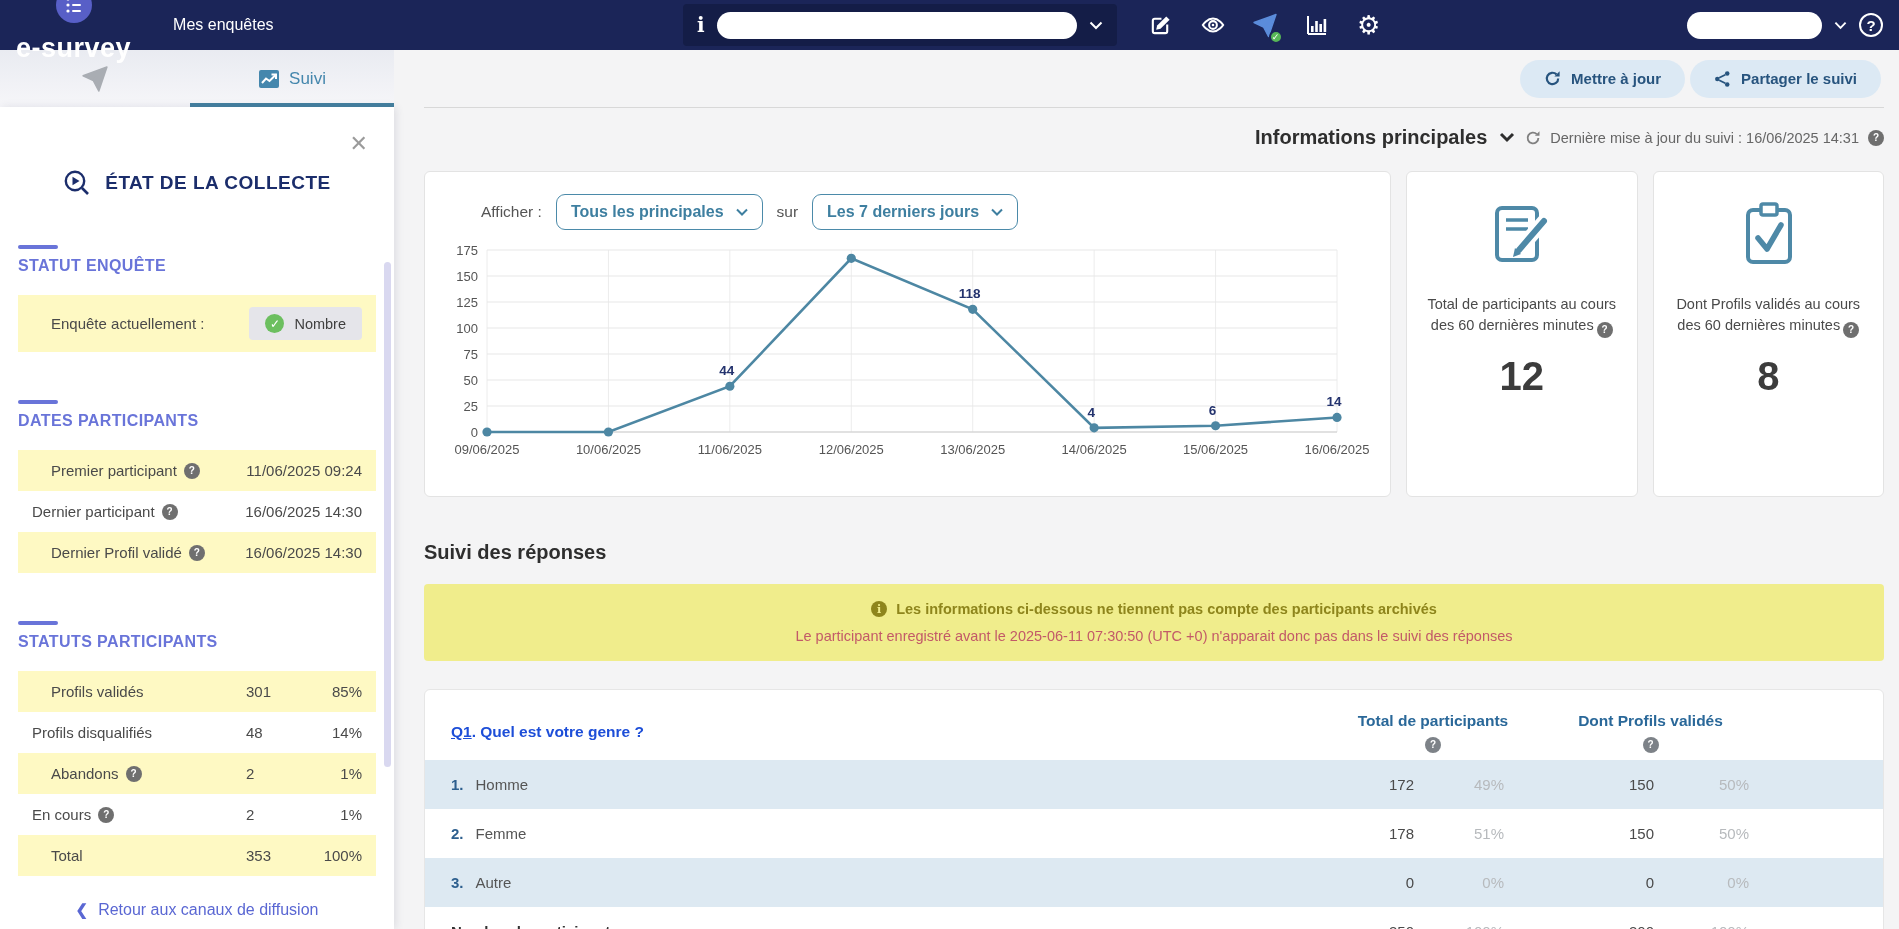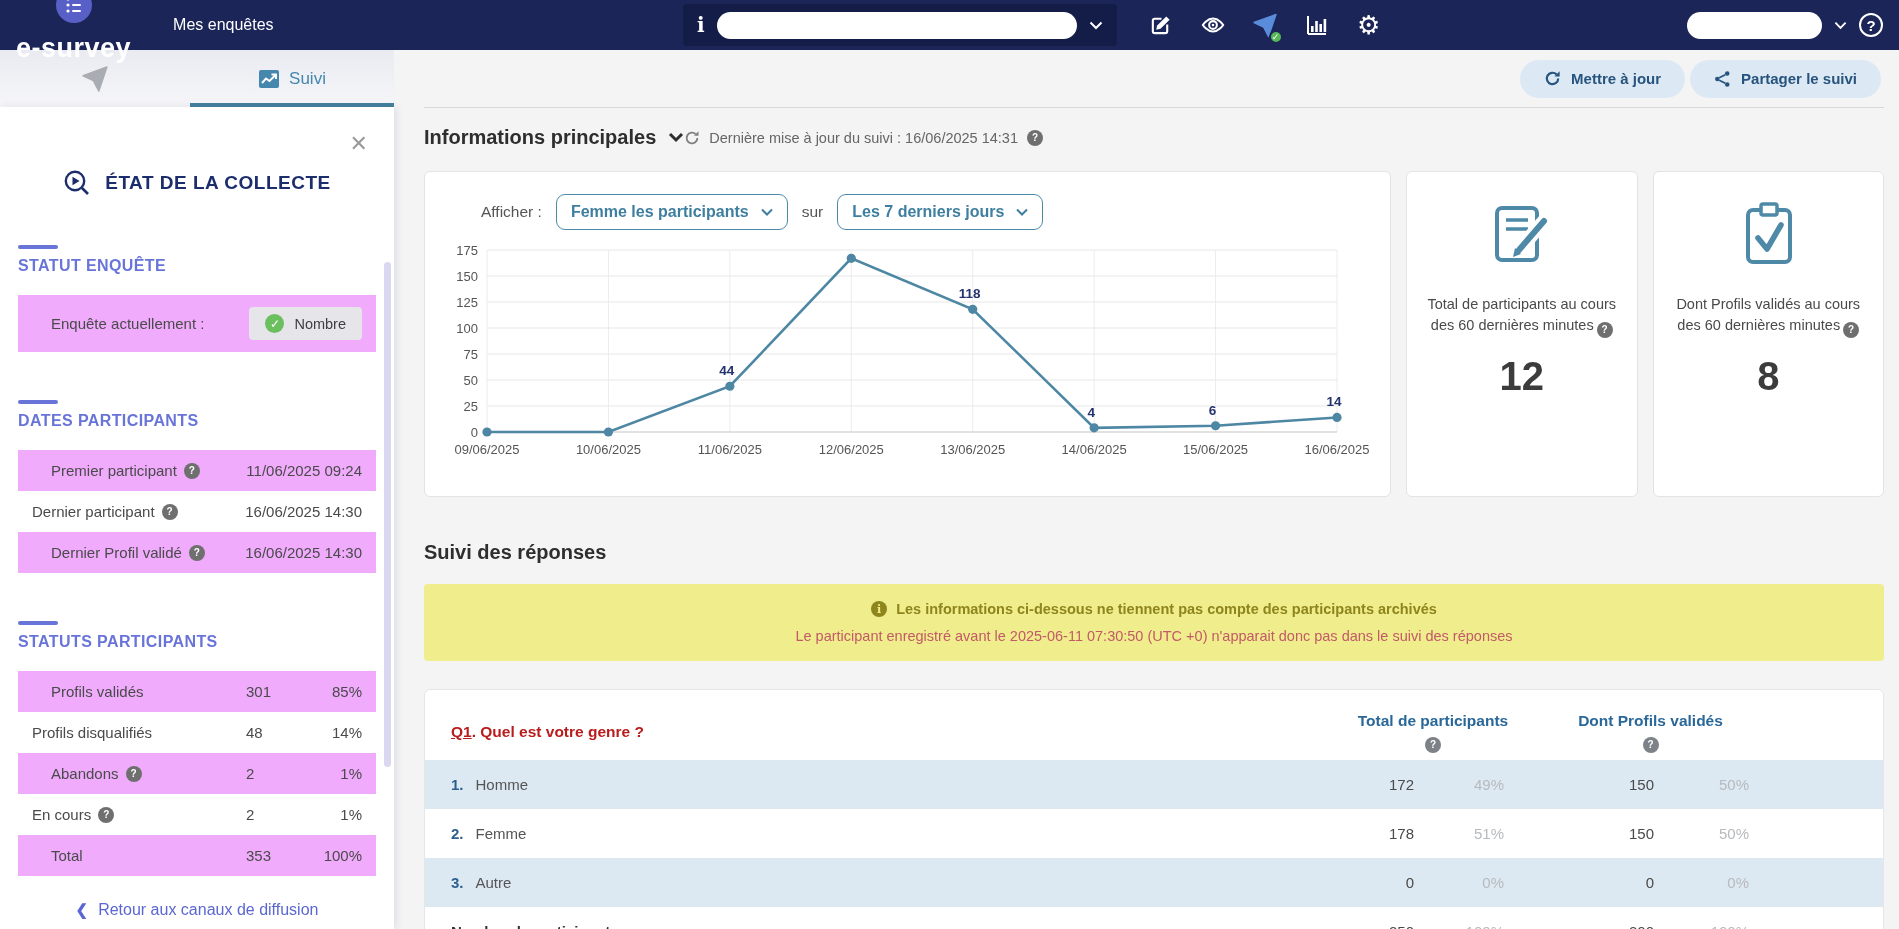--- a/index.html
+++ b/index.html
@@ -45,52 +45,52 @@
 
   
   .close-btn { position:absolute; top:24px; right:26px; font-size:22px; color:#9b9b9b; background:none; border:none; cursor:pointer; font-family:inherit; }
   .sb-header { margin-top:62px; display:flex; align-items:center; justify-content:center; gap:14px; }
   .sb-title { color:#1b2d6b; font-size:19px; font-weight:bold; letter-spacing:0.5px; }
   .sb-heading { margin-top:48px; }
   .sb-heading .bar { width:40px; height:4px; background:#6974d9; border-radius:2px; margin-bottom:8px; }
   .sb-heading .txt { color:#6974d9; font-size:16px; font-weight:bold; letter-spacing:0.4px; }
   .sb-rows { margin-top:20px; }
   .sb-row { display:flex; align-items:center; justify-content:space-between; padding:12px 14px; font-size:15px; color:#4a4a4a; }
-  .sb-row.shaded { background:#f0abfc;padding-left:33px; }
+  .sb-row.shaded { background:#fef9c3;padding-left:33px; }
   .lblwrap { display:flex; align-items:center; gap:7px; }
   .qbadge { width:16px; height:16px; border-radius:50%; background:#6f6f6f; color:#fff; font-size:10px; font-weight:bold; display:inline-flex; align-items:center; justify-content:center; flex-shrink:0; cursor:pointer; }
   .status-badge { background:#e5e5ea; border-radius:4px; padding:7px 16px; display:flex; align-items:center; gap:10px; font-size:14.5px; color:#3f3f3f; }
   .check-circle { width:19px; height:19px; border-radius:50%; background:#6cbf5f; color:#fff; font-size:12px; display:flex; align-items:center; justify-content:center; }
   .num-col { width:56px; text-align:left; }
   .pct-col { width:60px; text-align:right; }
   .back-link { position:absolute; bottom:10px; left:0; right:0; display:flex; align-items:center; justify-content:center; gap:10px; color:#5a67d3; font-size:16px; text-decoration:none; cursor:pointer; }
   .back-chev { font-size:15px; font-weight:bold; }
   .sb-thumb { position:absolute; right:3px; top:155px; width:7px; height:505px; background:#d9d8f0; border-radius:4px; cursor:grab; }
 
   
-  .main-head { margin-top:18px; display:flex; align-items:center; justify-content:flex-start; }
+  .main-head { margin-top:18px; display:flex; align-items:center; justify-content:flex-end;gap:10px; }
   .sec-title { display:flex; align-items:center; gap:12px; font-size:20px; font-weight:bold; color:#2e2e2e; cursor:pointer; }
   .last-update { display:flex; align-items:center; gap:9px; color:#666; font-size:14.5px; }
   .cards-row { display:flex; gap:15px; margin-top:22px; align-items:stretch; }
   .chart-card { flex:1; background:#fff; border:1px solid #e3e3e3; border-radius:6px; padding:16px 16px 10px 16px; }
   .chart-controls { display:flex; align-items:center; gap:14px; margin:6px 0 4px 40px; color:#555; font-size:15.5px; }
   .sel { display:flex; align-items:center; gap:12px; border:1.5px solid #4b8aa9; border-radius:9px; padding:8px 14px; color:#3e7fa0; font-weight:bold; font-size:16px; cursor:pointer; background:#fff; }
   .stat-card { width:232px; background:#fff; border:1px solid #e3e3e3; border-radius:6px; display:flex; flex-direction:column; align-items:center; padding:28px 14px 18px 14px; }
   .stat-text { text-align:center; font-size:14.5px; color:#4a4a4a; line-height:1.45; margin-top:22px; }
   .stat-text .qbadge { vertical-align:-3px; margin-left:3px; }
   .stat-value { font-size:40px; font-weight:bold; color:#3c3c3c; margin-top:16px; }
   .resp-title { margin-top:44px; font-size:20px; font-weight:bold; color:#2e2e2e; }
   .banner { margin-top:20px; background:#f0ed8c; border-radius:4px; padding:17px 20px; text-align:center; }
   .banner .b1 { color:#8e851c; font-weight:bold; font-size:14.5px; display:flex; align-items:center; justify-content:center; gap:9px; }
   .binfo { width:16px; height:16px; border-radius:50%; background:#8e851c; color:#f0ed8c; font-size:11px; font-weight:bold; font-family:"DejaVu Serif", serif; display:inline-flex; align-items:center; justify-content:center; }
   .banner .b2 { color:#c25a68; font-size:14.5px; margin-top:11px; }
   .table-card { margin-top:28px; background:#fff; border:1px solid #e6e6e6; border-radius:6px; padding:14px 0 26px 0; }
   .t-grid { display:grid; grid-template-columns:1fr 100px 90px 150px 95px; padding-right:110px; align-items:center; }
   .t-head { height:56px; }
-  .t-q { padding-left:26px; color:#b91c1c; font-weight:bold; font-size:15.5px; }
+  .t-q { padding-left:26px; color:#1d4ed8; font-weight:bold; font-size:15.5px; }
   .q-prefix { text-decoration:underline; }
   .t-col { grid-column:span 2; text-align:center; color:#2a6899; font-weight:bold; font-size:15.5px; display:flex; align-items:center; justify-content:center; gap:7px;flex-direction:column; }
   .t-col .qbadge { background:#7d8288; }
   .t-row { height:49px; font-size:15px; color:#555; }
   .t-row.shaded { background:#dde9f2; }
   .t-label { padding-left:26px; display:flex; gap:12px; align-items:center; }
   .t-num { color:#2d5f8e; font-weight:bold; }
   .t-val { text-align:right; padding-right:24px; color:#4a4a4a; }
   .t-pct { text-align:right; padding-right:24px; color:#b7babd; }
   .t-foot { height:49px; font-size:15px; }
@@ -336,21 +336,21 @@
           <span>Dernière mise à jour du suivi : 16/06/2025 14:31</span>
           <span class="qbadge">?</span>
         </div>
       </div>
 
       <div class="cards-row">
         <div class="chart-card">
           <div class="chart-controls">
             <span>Afficher :</span>
             <div class="sel">
-              <span>Femme les participants</span>
+              <span>Tous les principales</span>
               <svg class="icon" width="12" height="8" viewBox="0 0 12 8">
                   <path d="M1 1.5l5 5 5-5" stroke="#3e7fa0" stroke-width="2" fill="none"></path>
                 </svg>
             </div>
             <span>sur</span>
             <div class="sel">
               <span>Les 7 derniers jours</span>
               <svg class="icon" width="12" height="8" viewBox="0 0 12 8">
                   <path d="M1 1.5l5 5 5-5" stroke="#3e7fa0" stroke-width="2" fill="none"></path>
                 </svg>

